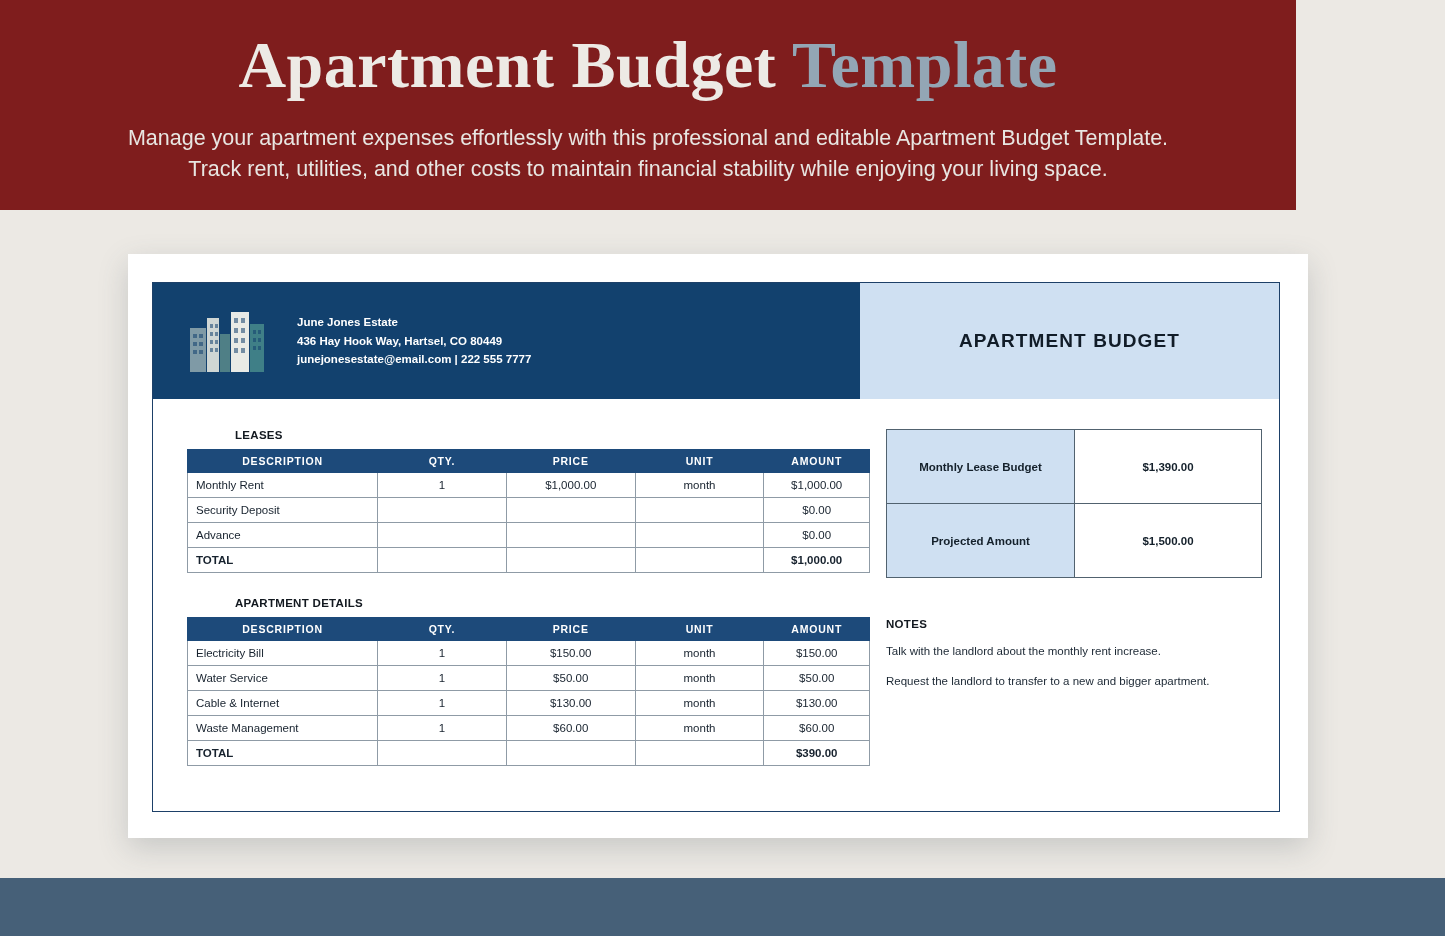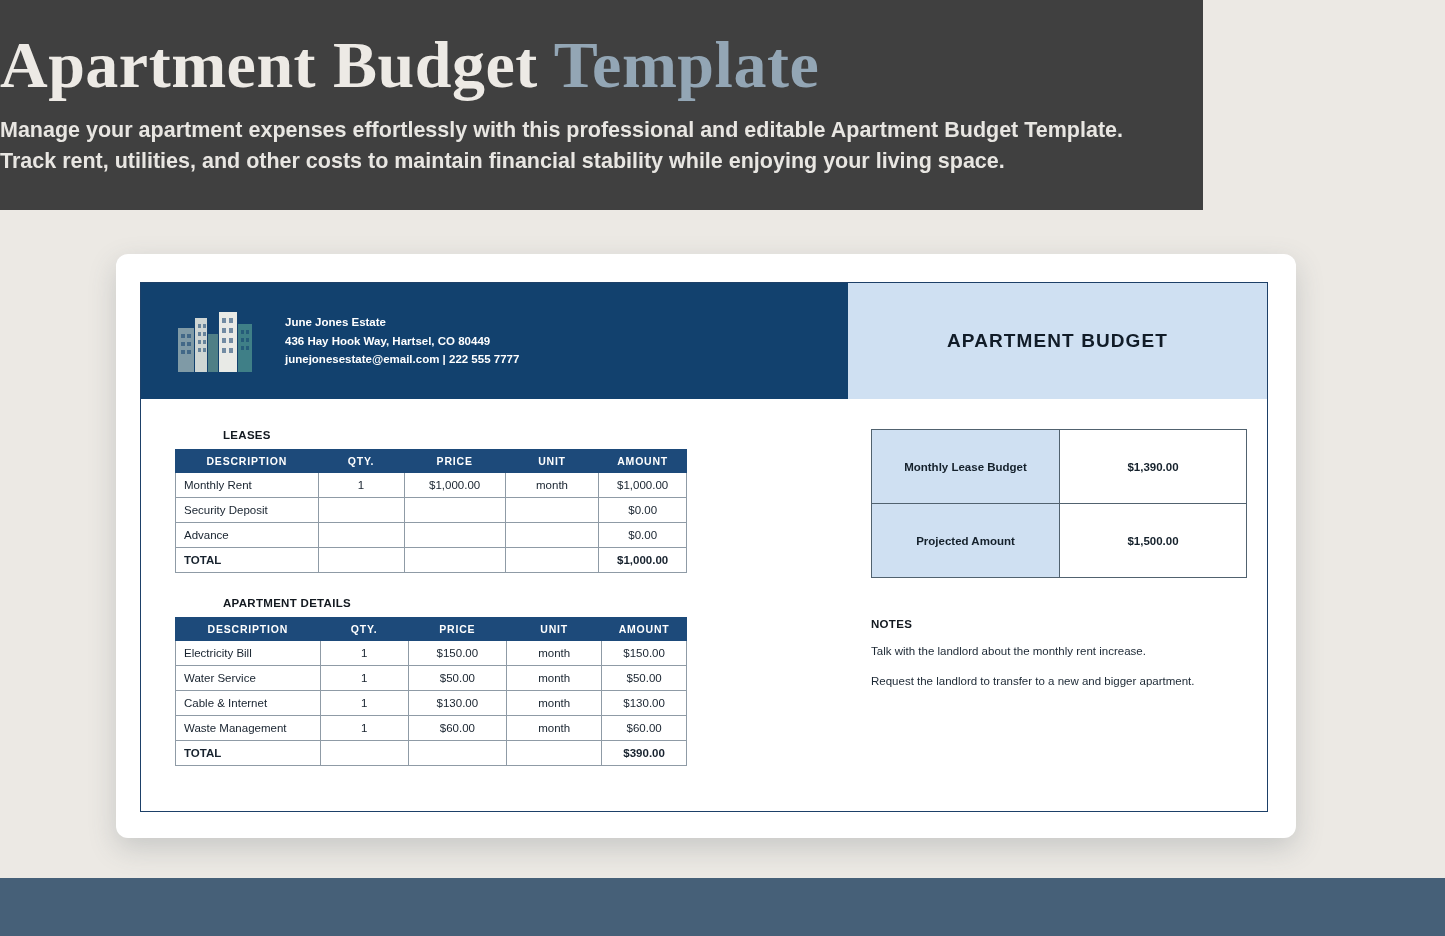--- a/index.html
+++ b/index.html
@@ -12,64 +12,64 @@
   }
   #page {
     position: relative;
     width: 1445px; height: 936px;
     background: #ece9e4;
   }
   
   .banner {
     position: absolute;
     top: 0; left: 0;
-    width: 1203px; height: 210px;
-    background: #404040;
+    width: 1296px; height: 210px;
+    background: #7f1d1d;
+    text-align: center;
   }
   .banner-title {
     margin: 0;
     padding-top: 30px;
     font-family: "Liberation Serif", serif;
     font-size: 66px;
     font-weight: 700;
     line-height: 1.05;
     color: #edeae5;
     letter-spacing: 0.5px;
   }
   .banner-title .accent { color: #93a6b5; }
   .banner-sub {
-    margin: 0;
+    margin: 8px;
     padding-top: 16px;
     font-size: 21.5px;
     line-height: 1.42;
     color: #e8e6e2;
-    font-weight: 700;
+    font-weight: 400;
   }
   
   .bottom-strip {
     position: absolute;
     left: 0; bottom: 0;
     width: 1445px; height: 58px;
     background: #466078;
   }
   .bottom-strip:after {
     content: "";
     position: absolute;
     left: 0; top: 0;
     width: 100%; height: 6px;
     background: #5c7governor;
   }
   
   .doc-shadow {
     position: absolute;
-    left: 116px; top: 254px;
+    left: 128px; top: 254px;
     width: 1180px; height: 584px;
     background: #ffffff;
     box-shadow: 0 10px 28px rgba(70,80,90,0.22);
-    border-radius: 12px;
   }
   .doc-inner {
     position: absolute;
     left: 24px; top: 28px;
     width: 1128px; height: 530px;
     border: 1px solid #1d4068;
     background: #ffffff;
   }
   
   .sheet-header {
@@ -121,21 +121,21 @@
   .section-label {
     font-size: 11.5px;
     font-weight: 700;
     color: #12181f;
     letter-spacing: 0.3px;
     margin-bottom: 8px;
     padding-left: 48px;
   }
   table.grid {
     border-collapse: collapse;
-    width: 512px;
+    width: 683px;
     font-size: 11.5px;
     color: #17222e;
   }
   table.grid th {
     background: #1d4a7a;
     color: #ffffff;
     font-size: 10.5px;
     font-weight: 700;
     letter-spacing: 0.8px;
     height: 23px;

